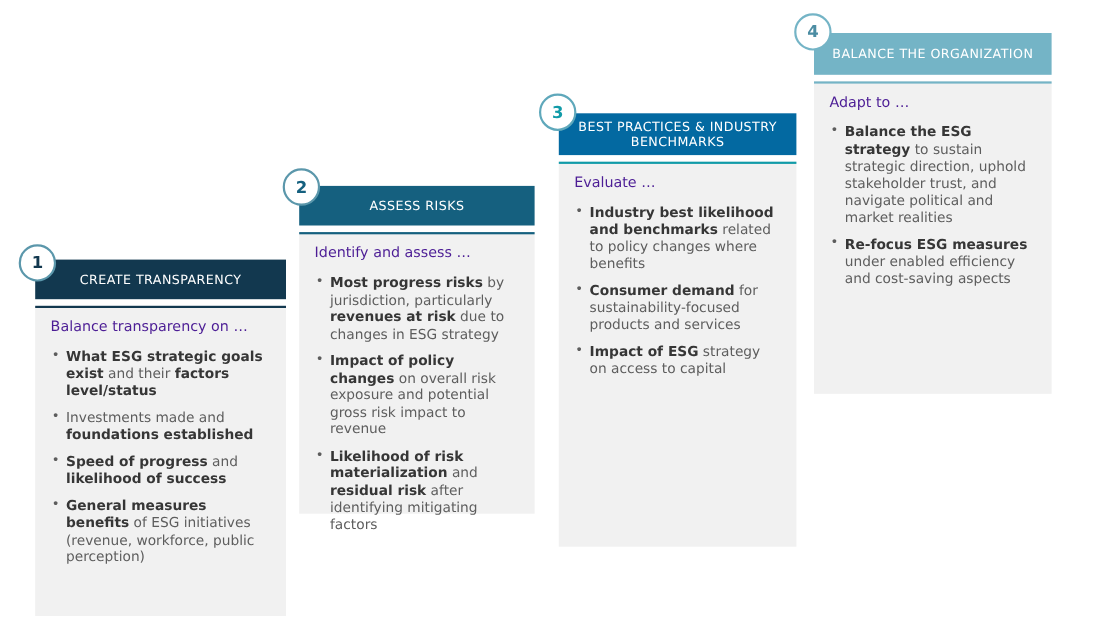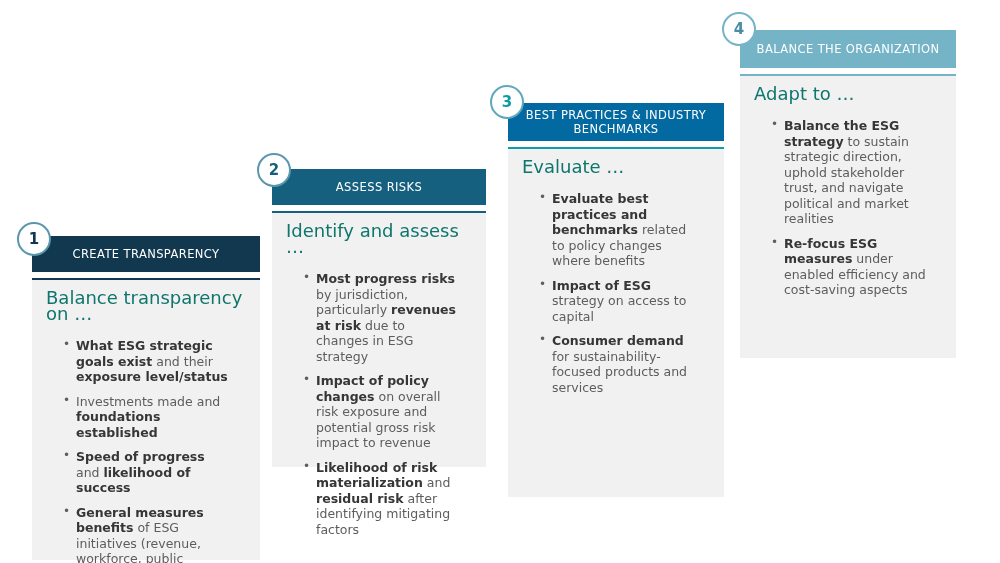--- a/index.html
+++ b/index.html
@@ -50,28 +50,28 @@
   }
   .body-rule {
     height: 2px;
     width: 100%;
     margin: 0;
   }
   .body-inner {
     padding: 10px 14px 14px 14px;
   }
   .lead-text {
-    font-size: 18px;
-    color: #0f766e;
+    font-size: 13px;
+    color: #4c1d95;
     margin: 0 0 10px 0;
     line-height: 16px;
   }
   ul.bullets {
     list-style: none;
-    margin: 16px;
+    margin: 0;
     padding: 0;
   }
   ul.bullets > li {
     position: relative;
     padding-left: 14px;
     margin-bottom: 9px;
     font-size: 12.5px;
     line-height: 15.5px;
     color: #5d5d5d;
   }
@@ -140,21 +140,21 @@
 
   <div class="step-card" id="card-1">
     <div class="card-header">
       <span>CREATE TRANSPARENCY</span>
     </div>
     <div class="card-body">
       <div class="body-rule"></div>
       <div class="body-inner">
         <p class="lead-text">Balance transparency on …</p>
         <ul class="bullets">
-            <li><span class="b">What ESG strategic goals exist</span><span> and their </span><span class="b">exposure level/status</span></li>
+            <li><span class="b">What ESG strategic goals exist</span><span> and their </span><span class="b">factors level/status</span></li>
             <li><span>Investments made and </span><span class="b">foundations established</span></li>
             <li><span class="b">Speed of progress</span><span> and </span><span class="b">likelihood of success</span></li>
             <li><span class="b">General measures benefits</span><span> of ESG initiatives (revenue, workforce, public perception)</span></li>
           </ul>
       </div>
     </div>
   </div>
   <div class="badge" id="badge-1">
     <span>1</span>
   </div>
@@ -181,23 +181,23 @@
 
   <div class="step-card" id="card-3">
     <div class="card-header">
       <span>BEST PRACTICES &amp; INDUSTRY BENCHMARKS</span>
     </div>
     <div class="card-body">
       <div class="body-rule"></div>
       <div class="body-inner">
         <p class="lead-text">Evaluate …</p>
         <ul class="bullets">
-            <li><span class="b">Evaluate best practices and benchmarks</span><span> related to policy changes where benefits</span></li>
+            <li><span class="b">Industry best likelihood and benchmarks</span><span> related to policy changes where benefits</span></li>
+            <li><span class="b">Consumer demand</span><span> for sustainability-focused products and services</span></li>
             <li><span class="b">Impact of ESG</span><span> strategy on access to capital</span></li>
-            <li><span class="b">Consumer demand</span><span> for sustainability-focused products and services</span></li>
           </ul>
       </div>
     </div>
   </div>
   <div class="badge" id="badge-3">
     <span>3</span>
   </div>
 
   <div class="step-card" id="card-4">
     <div class="card-header">

